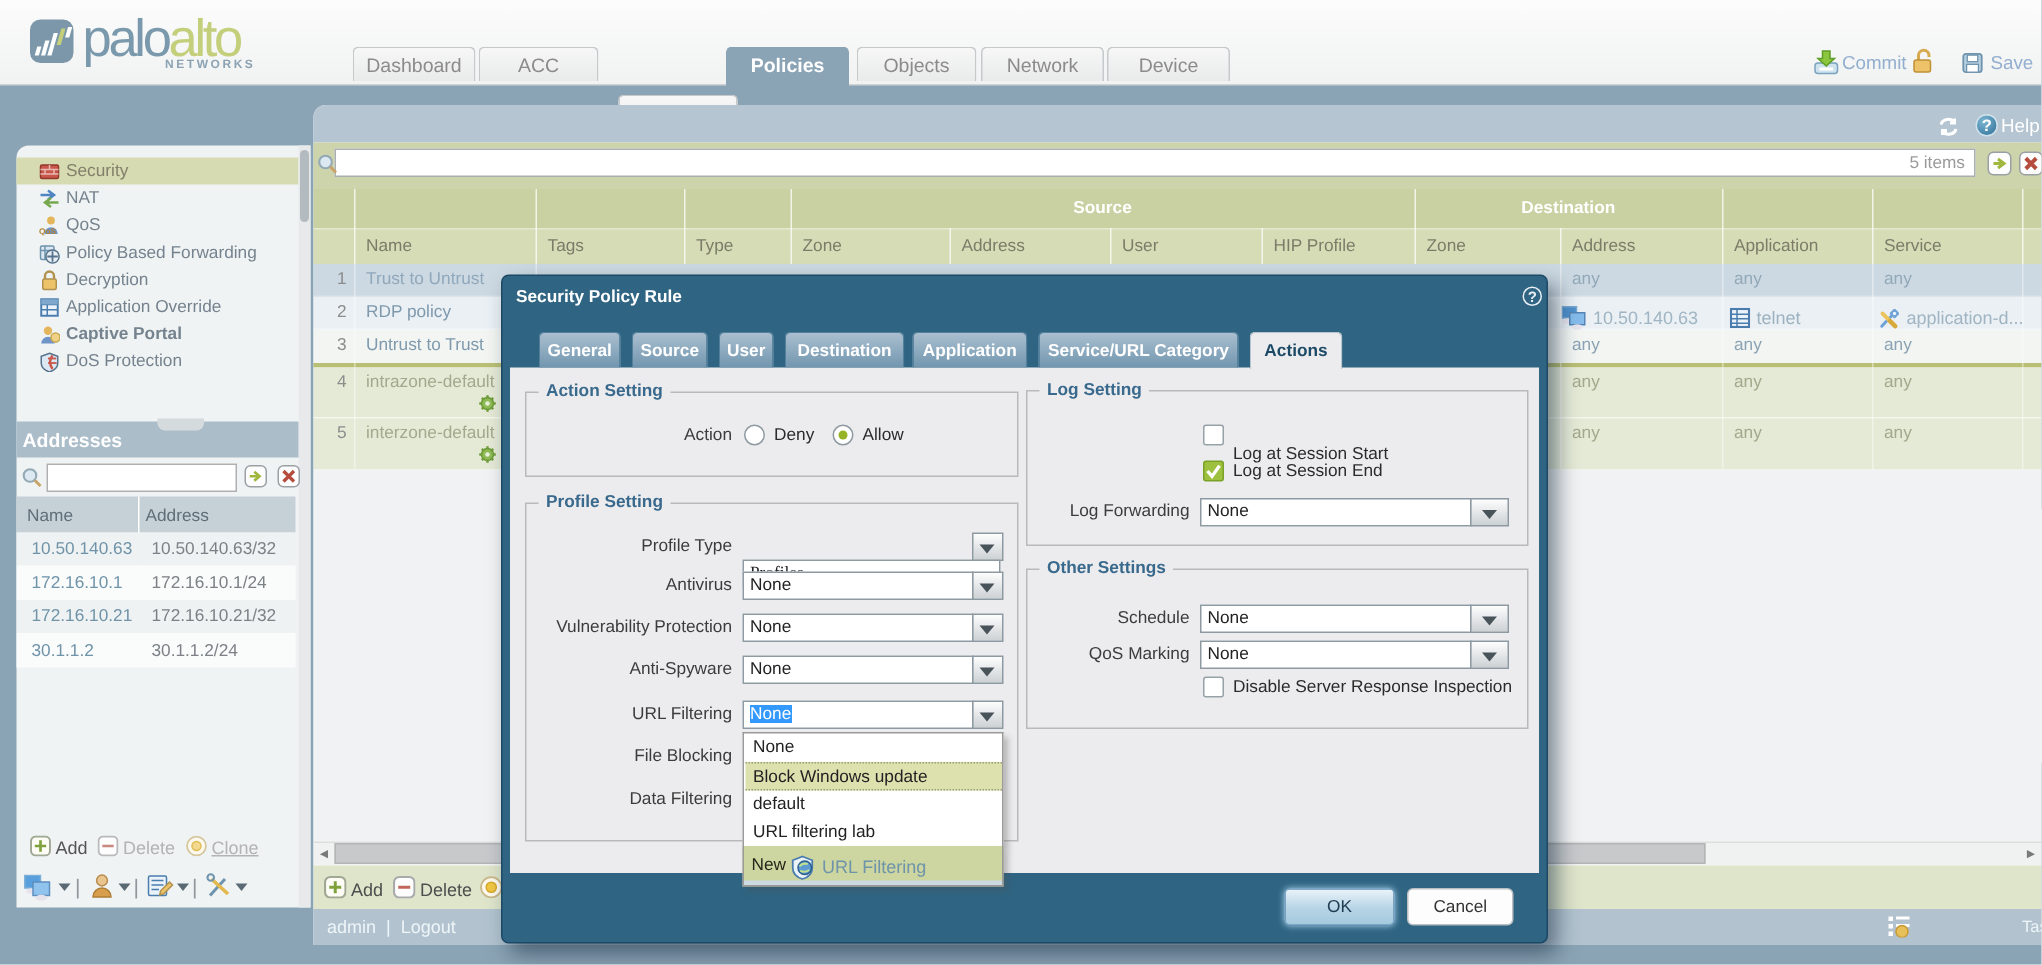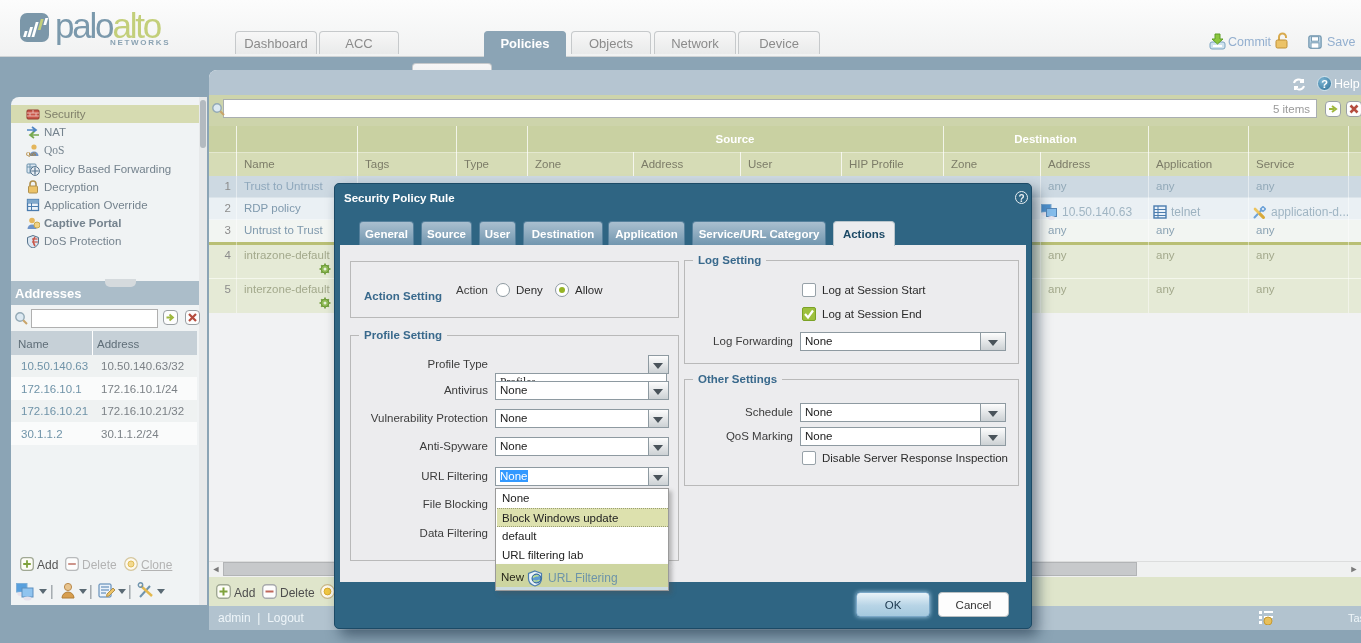--- a/index.html
+++ b/index.html
@@ -279,21 +279,21 @@
       </svg>
       <span class="tx" style="color:#80806b;">Security</span>
     </div>
 <div class="abs snav" style="top:123px;">
       <svg class="ic">
         <path d="M1 5 h8 M6 2 l4 3 -4 3" stroke="#4f86c2" stroke-width="1.7" fill="none"></path>
         <path d="M13 10 h-8 M8 7 l-4 3 4 3" stroke="#76a84e" stroke-width="1.7" fill="none"></path>
       </svg>
       <span class="tx">NAT</span>
     </div>
-<div class="abs snav" style="top:141px;font-family:Liberation Serif, serif;">
+<div class="abs snav" style="top:141px;">
       <svg class="ic">
         <circle cx="8" cy="4" r="2.6" fill="#e4b65c"></circle>
         <path d="M3.5 13 a4.5 4.5 0 0 1 9 0 z" fill="#6f94c8"></path>
         <text x="0" y="13" font-size="5.5" fill="#b0812f" font-weight="bold">QoS</text>
       </svg>
       <span class="tx">QoS</span>
     </div>
 <div class="abs snav" style="top:160px;padding-left:12px;">
       <svg class="ic">
         <rect x="1" y="2" width="9" height="9" rx="1" fill="#dbe7f2" stroke="#6f94ad"></rect>
@@ -438,21 +438,21 @@
 <div class="abs dtab" style="left:509px; width:80px;">Destination</div>
 <div class="abs dtab" style="left:594px; width:77px;">Application</div>
 <div class="abs dtab" style="left:678px; width:134px;">Service/URL Category</div>
 <div class="abs dtab sel" style="left:819px; width:62px;">Actions</div>
 
 <div class="abs" style="left:340px; top:245px; width:686px; height:337px; background:#ececee; z-index:11;"></div>
 
 <div id="dlgfields">
 
 <div class="fset" style="left:350px; top:261px; width:329px; height:57px;"></div>
-<div class="leg" style="left:359px; top:254px;margin-top:35px;">Action Setting</div>
+<div class="leg" style="left:359px; top:254px;">Action Setting</div>
 <div class="fset" style="left:350px; top:335px; width:329px; height:226px;"></div>
 <div class="leg" style="left:359px; top:328px;">Profile Setting</div>
 <div class="fset" style="left:684px; top:260px; width:335px; height:104px;"></div>
 <div class="leg" style="left:693px; top:253px;">Log Setting</div>
 <div class="fset" style="left:684px; top:379px; width:335px; height:107px;"></div>
 <div class="leg" style="left:693px; top:372px;">Other Settings</div>
 
 <div class="flabel" style="left:388px; top:284px; width:100px;">Action</div>
 <div class="abs" style="left:496px; top:283px; width:14px; height:14px; border-radius:50%; background:#fff; border:1px solid #8e9aa1; z-index:13;"></div>
 <div class="ftext" style="left:516px; top:284px;">Deny</div>
@@ -505,21 +505,21 @@
 <span style="position:absolute; left:5px; top:7px; color:#26261a;">New</span>
 <svg style="position:absolute; left:31px; top:6px;" width="16" height="17">
 <path d="M8 1 l6.5 2.5 v5 c0 4 -3 6.5 -6.5 7.5 c-3.5 -1 -6.5 -3.5 -6.5 -7.5 v-5 z" fill="#eaf2fa" stroke="#4a7cae" stroke-width="1.2"></path>
 <circle cx="9.5" cy="8.5" r="4.5" fill="#5e9bd3" stroke="#2d5f8e"></circle>
 <path d="M6 7.5 q2 -2.5 5.5 -1.5 M6.5 10.5 q3 1.5 6 -.5" stroke="#bfe08e" stroke-width="1.4" fill="none"></path>
 </svg>
 <span style="position:absolute; left:52px; top:7px; color:#6d94a9; font-size:12px;">URL Filtering</span>
 </div>
 
 <div class="cbox" style="left:802px; top:283px;"></div>
-<div class="ftext" style="left:822px; top:284px;">Log at Session Start</div>
+<div class="ftext" style="left:822px; top:297px;">Log at Session Start</div>
 <div class="cbox" style="left:802px; top:307px; background:#9dc03e; border-color:#7ba226;">
       <svg width="14" height="14" style="position:absolute;left:-1px;top:-1px;">
         <path d="M3 7 l3 3.5 5 -7" stroke="#fff" stroke-width="2.2" fill="none"></path>
       </svg>
     </div>
 <div class="ftext" style="left:822px; top:308px;">Log at Session End</div>
 <div class="flabel" style="left:663px; top:335px; width:130px;">Log Forwarding</div>
 <div class="finput" style="left:800px; top:332px; width:181px; height:19px;">None</div>
 <div class="fbtn" style="left:980px; top:332px; width:26px;">
       <i style="left:7px;"></i>

